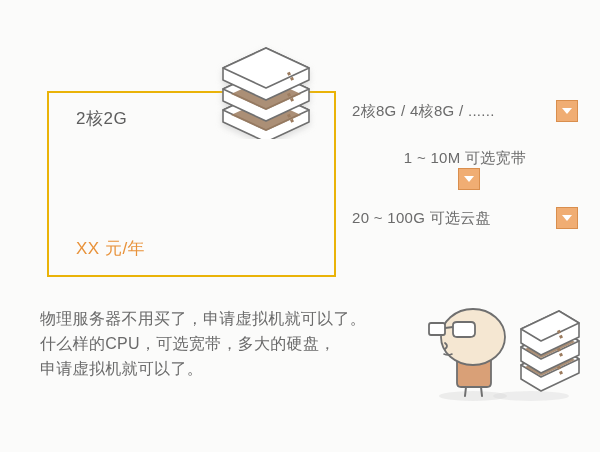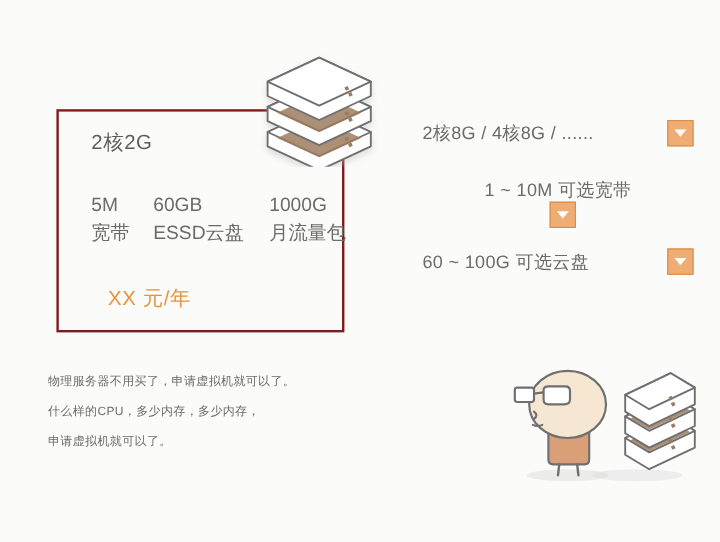--- a/index.html
+++ b/index.html
@@ -22,23 +22,23 @@
     inset: 0;
     width: 600px;
     height: 452px;
   }
 
   
   .spec-card {
     position: absolute;
     left: 47px;
     top: 91px;
-    width: 240px;
+    width: 289px;
     height: 186px;
-    border: 2px solid #7f1d1d;
+    border: 2px solid #eab308;
     background: transparent;
     box-sizing: border-box;
   }
 
   .card-title {
     position: absolute;
     left: 27px;
     top: 14px;
     font-size: 17px;
     color: #5d5d5d;
@@ -64,21 +64,21 @@
   }
   .spec-col {
     text-align: left;
   }
   .spec-col.c1 { width: 62px; }
   .spec-col.c2 { width: 116px; }
   .spec-col.c3 { width: 110px; }
 
   .price {
     position: absolute;
-    left: 41px;
+    left: 27px;
     top: 144px;
     font-size: 17px;
     color: #e8923a;
     letter-spacing: 0.5px;
     white-space: nowrap;
   }
 
   
   .server-stack-icon {
     position: absolute;
@@ -134,21 +134,21 @@
     border-right: 5px solid transparent;
     border-top: 6px solid #ffffff;
   }
 
   
   .description {
     position: absolute;
     left: 40px;
     top: 306px;
     width: 340px;
-    font-size: 10px;
+    font-size: 16px;
     line-height: 25px;
     color: #6b6b6b;
     letter-spacing: 0.3px;
   }
   .description .line {
     white-space: nowrap;
   }
 
   
   .mascot {
@@ -161,32 +161,20 @@
 </style>
 </head>
 <body>
 
 <div class="stage">
 
   <div class="spec-card">
 
     <div class="card-title">2核2G</div>
 
-    <div class="spec-grid">
-      <div class="spec-row values">
-        <span class="spec-col c1">5M</span>
-        <span class="spec-col c2">60GB</span>
-        <span class="spec-col c3">1000G</span>
-      </div>
-      <div class="spec-row labels">
-        <span class="spec-col c1">宽带</span>
-        <span class="spec-col c2">ESSD云盘</span>
-        <span class="spec-col c3">月流量包</span>
-      </div>
-    </div>
 
     <div class="price">XX 元/年</div>
   </div>
 
   <div class="server-stack-icon">
     <svg viewBox="0 0 110 112" width="110" height="112" xmlns="http://www.w3.org/2000/svg">
       <defs>
         <filter id="softShadow" x="-40%" y="-40%" width="180%" height="180%">
           <feDropShadow dx="0" dy="3" stdDeviation="3" flood-color="#b9b9b9" flood-opacity="0.45"></feDropShadow>
         </filter>
@@ -229,30 +217,30 @@
     </div>
 
     <div class="option-row r2">
       <span class="option-label">1 ~ 10M 可选宽带</span>
       <span class="dropdown-btn">
         <span class="caret"></span>
       </span>
     </div>
 
     <div class="option-row r3">
-      <span class="option-label">60 ~ 100G 可选云盘</span>
+      <span class="option-label">20 ~ 100G 可选云盘</span>
       <span class="dropdown-btn">
         <span class="caret"></span>
       </span>
     </div>
   </div>
 
   <div class="description">
     <div class="line">物理服务器不用买了，申请虚拟机就可以了。</div>
-    <div class="line">什么样的CPU，多少内存，多少内存，</div>
+    <div class="line">什么样的CPU，可选宽带，多大的硬盘，</div>
     <div class="line">申请虚拟机就可以了。</div>
   </div>
 
   <div class="mascot">
     <svg viewBox="0 0 170 108" width="170" height="108" xmlns="http://www.w3.org/2000/svg">
 
       <ellipse cx="60" cy="99" rx="34" ry="5" fill="#d9d9d9" opacity="0.45"></ellipse>
       <ellipse cx="118" cy="99" rx="38" ry="5" fill="#d9d9d9" opacity="0.4"></ellipse>
 
       <g>

